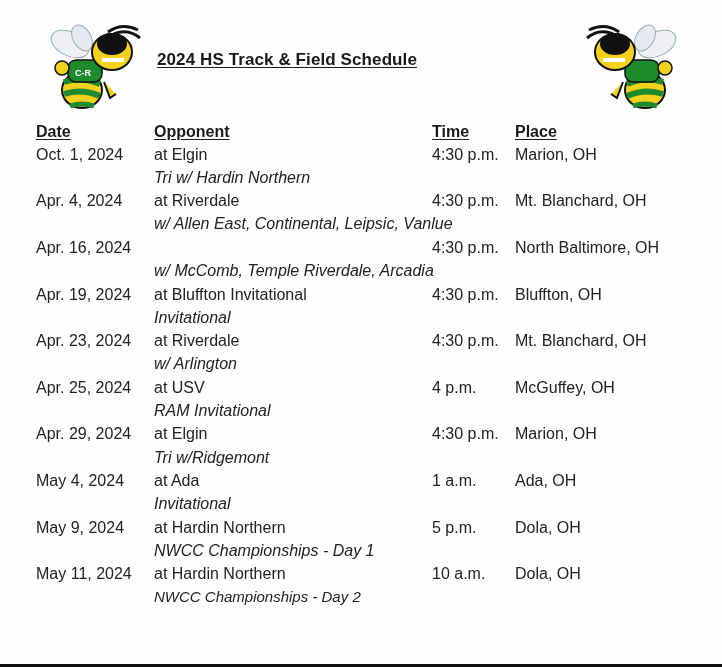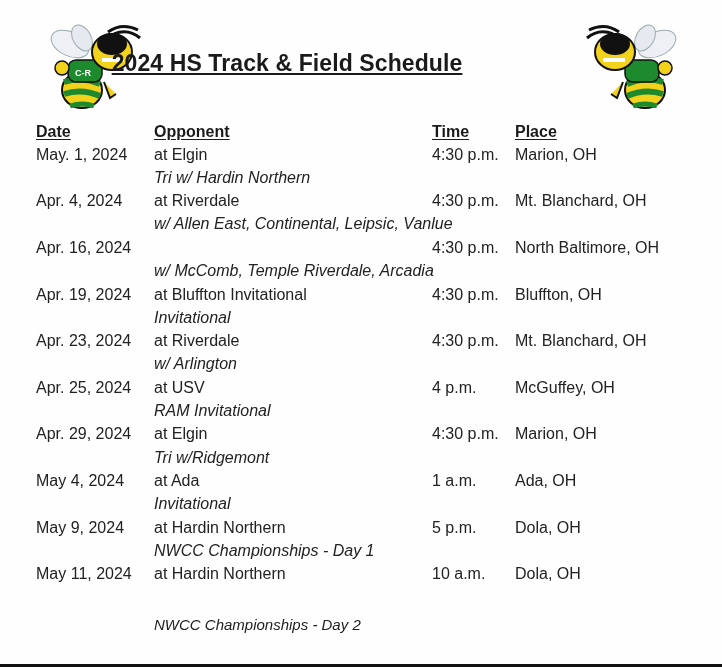--- a/index.html
+++ b/index.html
@@ -5,21 +5,21 @@
     html, body { margin: 0; padding: 0; }
     body {
       width: 722px; height: 667px; background: #fefefe; position: relative; overflow: hidden;
       font-family: "Liberation Sans", sans-serif; color: #222;
     }
     .mascot { position: absolute; width: 100px; height: 92px; }
     .mascot.left { left: 42px; top: 22px; }
     .mascot.right { left: 585px; top: 22px; }
     .title {
       position: absolute; left: 0; width: 574px; top: 50px; text-align: center;
-      font-size: 23px; font-weight: bold; color: #1a1a1a; letter-spacing: 0.1px;
+      font-size: 17px; font-weight: bold; color: #1a1a1a; letter-spacing: 0.1px;
     }
     .title span { text-decoration: underline; text-underline-offset: 2px; margin-left: -0px; }
     .header-row, .row { position: absolute; left: 0; width: 637px; height: 23px; font-size: 16px; }
     .cell { position: absolute; white-space: nowrap; }
     .c-date { left: 36px; }
     .c-opp { left: 154px; }
     .c-time { left: 432px; }
     .c-place { left: 515px; }
     .header-row .cell { font-weight: bold; text-decoration: underline; text-underline-offset: 2px; color: #1a1a1a; }
     .note { font-style: italic; }
@@ -72,21 +72,21 @@
 </div>
 
 <div class="header-row" style="top:123px;">
   <span class="cell c-date">Date</span>
   <span class="cell c-opp">Opponent</span>
   <span class="cell c-time">Time</span>
   <span class="cell c-place">Place</span>
 </div>
 
 <div class="row" style="top:146px;">
-  <span class="cell c-date">May. 1, 2024</span>
+  <span class="cell c-date">Oct. 1, 2024</span>
   <span class="cell c-opp">at Elgin</span>
   <span class="cell c-time">4:30 p.m.</span>
   <span class="cell c-place">Marion, OH</span>
 </div>
 <div class="row" style="top:169px;">
   <span class="cell c-opp note">Tri w/ Hardin Northern</span>
 </div>
 
 <div class="row" style="top:192px;padding-left:32px;">
   <span class="cell c-date">Apr. 4, 2024</span>
@@ -166,17 +166,17 @@
 <div class="row" style="top:542px;">
   <span class="cell c-opp note">NWCC Championships - Day 1</span>
 </div>
 
 <div class="row" style="top:565px;">
   <span class="cell c-date">May 11, 2024</span>
   <span class="cell c-opp">at Hardin Northern</span>
   <span class="cell c-time">10 a.m.</span>
   <span class="cell c-place">Dola, OH</span>
 </div>
-<div class="row" style="top:616px; font-size:15px;padding-left:24px;">
+<div class="row" style="top:588px; font-size:15px;padding-left:24px;">
   <span class="cell c-opp note">NWCC Championships - Day 2</span>
 </div>
 
 <div class="bottom-line"></div>
 
 </body></html>

